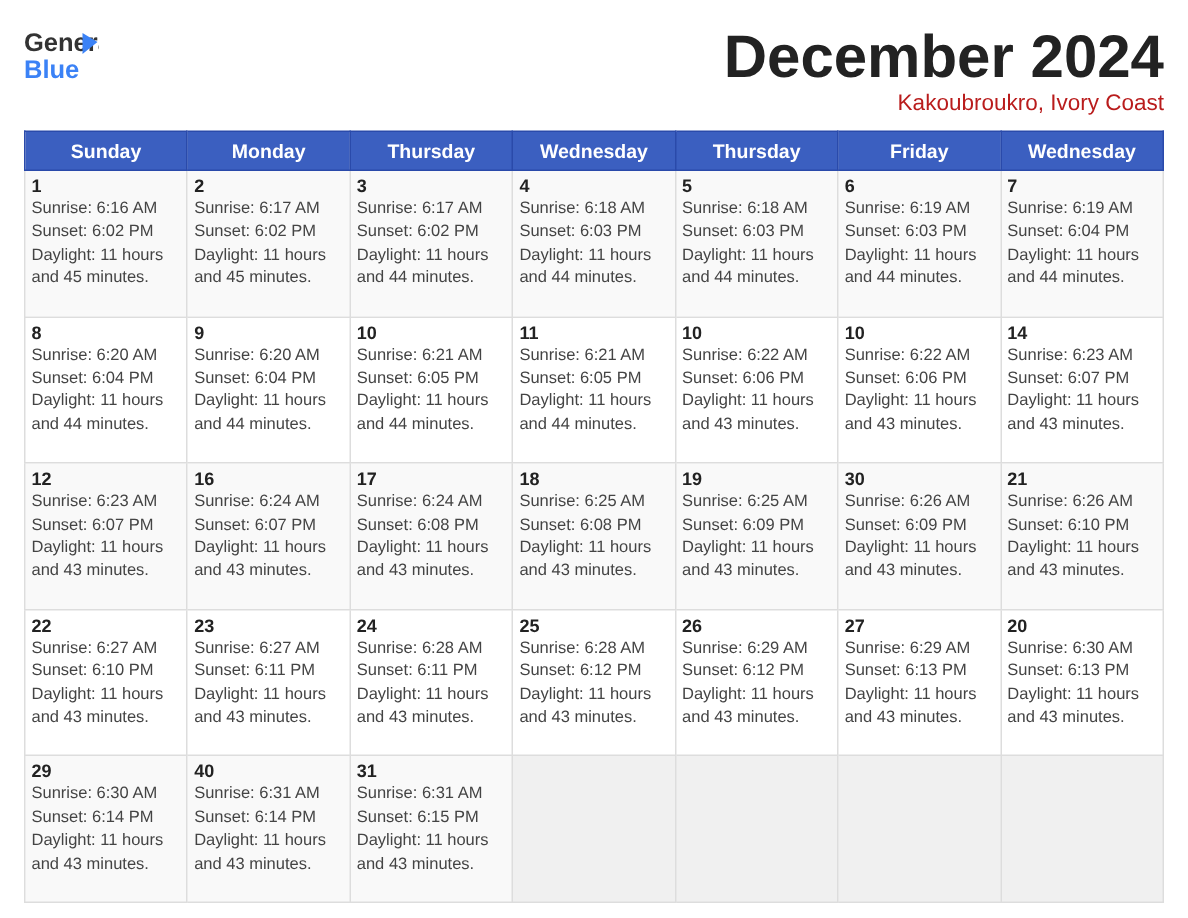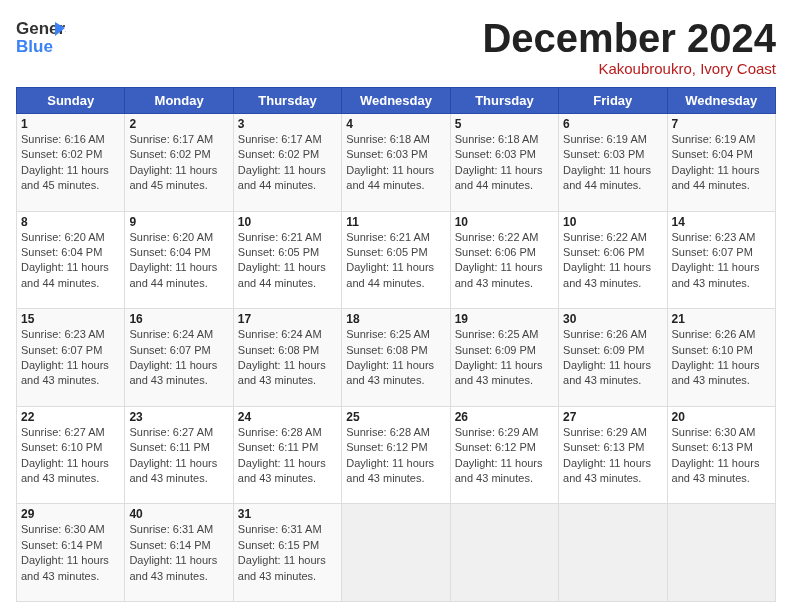--- a/index.html
+++ b/index.html
@@ -177,21 +177,21 @@
             <span class="day-num">10</span>
             <div class="day-info">Sunrise: 6:22 AM<br>Sunset: 6:06 PM<br>Daylight: 11 hours and 43 minutes.</div>
           </td>
           <td>
             <span class="day-num">14</span>
             <div class="day-info">Sunrise: 6:23 AM<br>Sunset: 6:07 PM<br>Daylight: 11 hours and 43 minutes.</div>
           </td>
         </tr>
         <tr>
           <td>
-            <span class="day-num">15</span>
+            <span class="day-num">12</span>
             <div class="day-info">Sunrise: 6:23 AM<br>Sunset: 6:07 PM<br>Daylight: 11 hours and 43 minutes.</div>
           </td>
           <td>
             <span class="day-num">16</span>
             <div class="day-info">Sunrise: 6:24 AM<br>Sunset: 6:07 PM<br>Daylight: 11 hours and 43 minutes.</div>
           </td>
           <td>
             <span class="day-num">17</span>
             <div class="day-info">Sunrise: 6:24 AM<br>Sunset: 6:08 PM<br>Daylight: 11 hours and 43 minutes.</div>
           </td>

